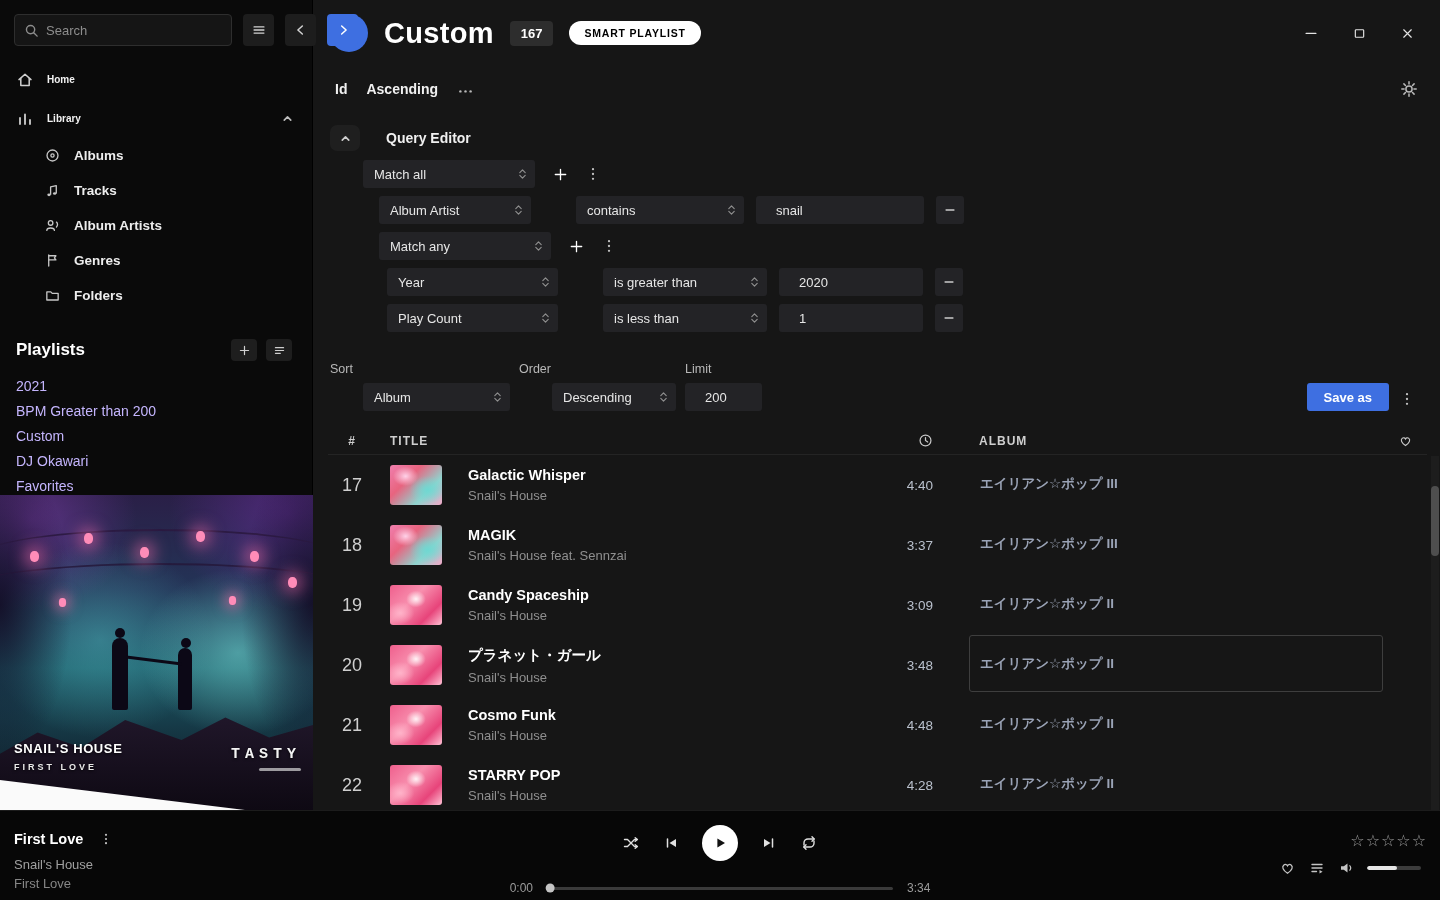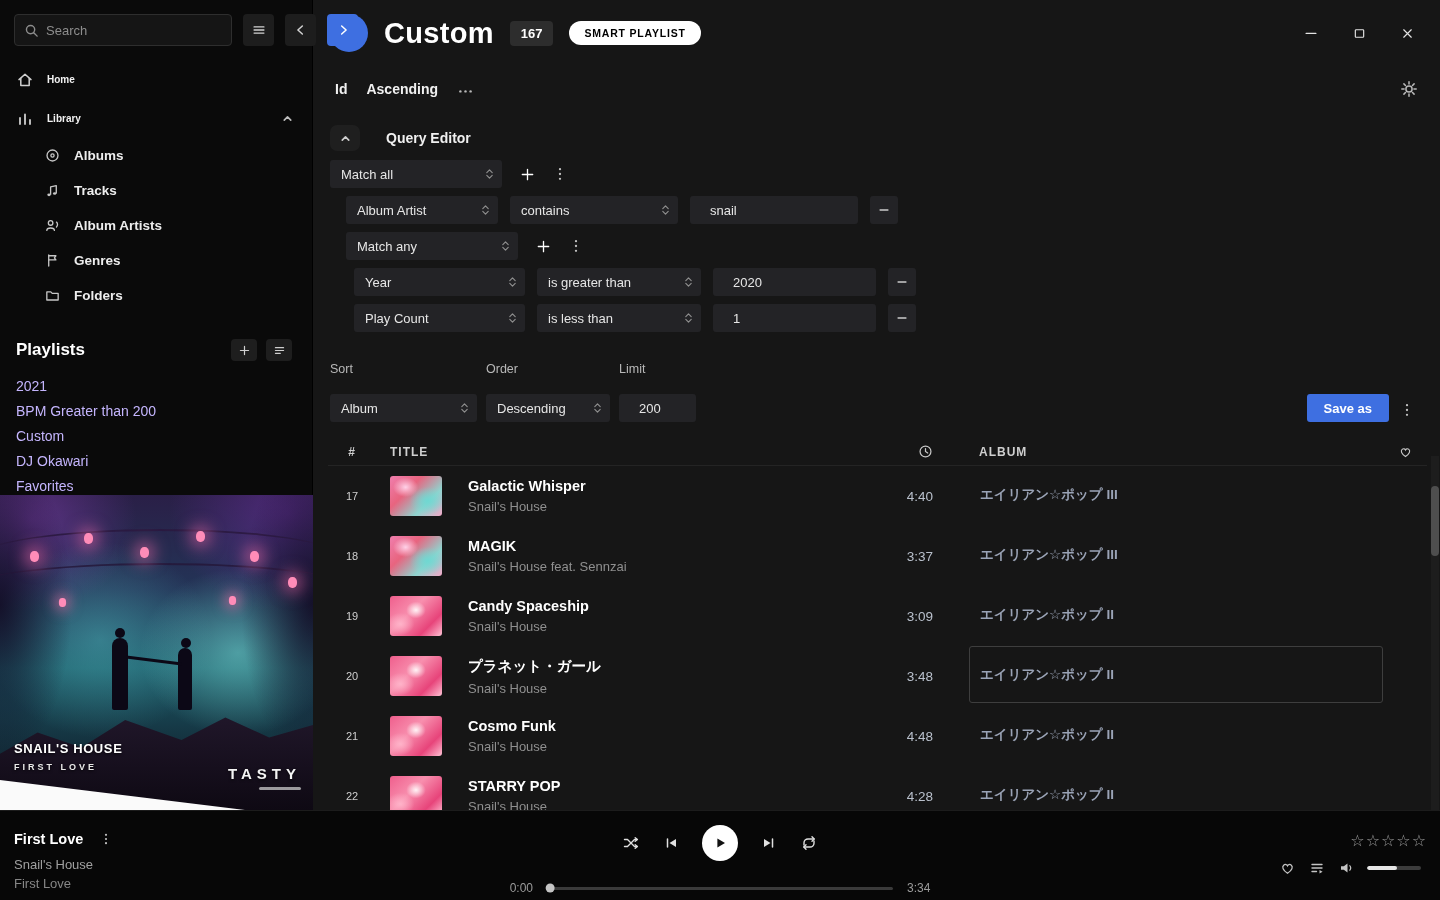--- a/index.html
+++ b/index.html
@@ -68,21 +68,21 @@
     border-radius:50%; background:#0c0816; }
   .arm { position:absolute; left:126px; bottom:148px; width:56px; height:3px; background:#0c0816;
     transform:rotate(7deg); }
   .cover-wedge { position:absolute; left:0; bottom:0; width:245px; height:30px; background:#fafafa;
     clip-path:polygon(0 0,100% 100%,0 100%); }
   .cover-credit { position:absolute; left:14px; bottom:38px; z-index:3; }
   .cover-artist { font-size:13px; font-weight:800; letter-spacing:.6px; color:#fff;
     text-shadow:0 1px 3px rgba(0,0,0,.8); }
   .cover-album { margin-top:6px; font-size:9px; font-weight:700; letter-spacing:3px; color:#e9e9e9;
     text-shadow:0 1px 3px rgba(0,0,0,.8); }
-  .cover-label { position:absolute; right:12px; bottom:20px; z-index:3; text-align:left; }
+  .cover-label { position:absolute; right:12px; bottom:39px; z-index:3; text-align:left;font-family:Liberation Mono, monospace; }
   .cover-label-big { font-size:15px; font-weight:700; letter-spacing:5px; color:#f4f4f4;
     text-shadow:0 1px 3px rgba(0,0,0,.8); }
   .cover-label-sub { margin-top:5px; margin-left:auto; width:42px; height:3px; border-radius:2px;
     background:rgba(230,230,230,.65); }
 
   
   .main { position:absolute; left:313px; top:0; width:1127px; height:810px; background:#161616; overflow:hidden; }
   .page-header { height:66px; display:flex; align-items:center; padding:0 24px 0 17px; gap:16px; }
   .play-circle { width:38px; height:38px; flex:none; border-radius:50%; background:var(--accent,#3e6fe1); }
   .page-title { font-size:29px; font-weight:800; letter-spacing:.3px; color:#fff; }
@@ -98,52 +98,52 @@
   .list-controls .dim { color:#b9b9b9; }
 
   .qe { padding:12px 24px 0 17px; }
   .qe-header { display:flex; align-items:center; gap:26px; height:28px; }
   .collapse-btn { width:30px; height:26px; background:#1f1f1f; border-radius:7px; color:#cfcfcf; }
   .qe-title { font-size:14px; font-weight:700; color:#f0f0f0; }
   .qe-row { display:flex; align-items:center; gap:12px; margin-top:8px; }
   .qe-row:first-of-type { margin-top:11px; }
   .ind-1 { margin-left:16px; } .ind-2 { margin-left:24px; }
   .select { height:28px; background:#232326; border-radius:3px; display:flex; align-items:center;
-    justify-content:space-between; gap:8px; padding:0 8px 0 11px; font-size:13px; color:#e6e6e6; }
+    justify-content:space-between; gap:8px; padding:0 8px 0 11px; font-size:13px; color:#e6e6e6;margin-left:33px; }
   .select .updown { color:#8f8f8f; flex:none; }
   .w-match{width:172px} .w-field{width:152px} .w-op{width:168px}
   .w-field2{width:171px} .w-op2{width:164px}
   .text-input { height:28px; width:168px; background:#232326; border:none; border-radius:3px;
     color:#e6e6e6; font-size:13px; padding:0 20px; outline:none; }
-  .w-val2{width:163px}
+  .w-val2{width:144px}
   .minus-btn { width:28px; height:28px; background:#232326; border-radius:3px; color:#cccccc; flex:none; }
   .plus-btn { width:24px; height:26px; color:#fff; margin-left:1px; }
   .kebab-btn { width:18px; height:24px; color:#c0c0c0; }
 
   .qe-footer { display:flex; align-items:flex-end; gap:9px; margin-top:30px; }
-  .fcol { display:flex; flex-direction:column; gap:18px; }
+  .fcol { display:flex; flex-direction:column; gap:7px; }
   .fcol label { font-size:12.5px; color:#b8b8b8; }
   .w-sort{width:147px} .w-order{width:124px}
   .w-limit { width:77px; }
   .spacer { flex:1; }
   .save-btn { height:28px; padding:0 17px; background:var(--accent,#3e6fe1); color:#fff;
     font-size:13px; font-weight:700; border-radius:3px; }
 
   
   .table { margin-top:16px; padding:0 13px 0 15px; }
   .row-grid { display:grid; grid-template-columns:48px minmax(0,1fr) 80px 450px 44px; align-items:center; }
   .table-header { height:28px; border-bottom:1px solid #242424; font-size:12px; font-weight:700;
     letter-spacing:1px; color:#cfcfcf; }
   .th-num { text-align:center; }
   .th-title { padding-left:14px; }
   .th-clock { display:flex; justify-content:flex-end; color:#c9c9c9; }
   .th-album { padding-left:46px; }
   .th-fav { display:flex; justify-content:center; color:#c9c9c9; }
   .track-row { height:60px; }
-  .col-num { text-align:center; font-size:11px; color:#cfcfcf; }
+  .col-num { text-align:center; font-size:18px; color:#cfcfcf; }
   .col-main { display:flex; align-items:center; gap:26px; padding-left:14px; min-width:0; height:100%; }
   .thumb { width:52px; height:40px; border-radius:3px; flex:none; }
   .art-a { background:
     radial-gradient(18px 14px at 30% 28%, #ffd1e8, transparent 70%),
     radial-gradient(26px 20px at 72% 62%, #6fd8d2, transparent 70%),
     linear-gradient(135deg,#f07fae 0%,#e8647f 35%,#8fd4cf 70%,#f4a8c8 100%); }
   .art-b { background:
     radial-gradient(14px 12px at 50% 35%, #fff3f6, transparent 70%),
     radial-gradient(20px 16px at 20% 70%, #ffb3c9, transparent 70%),
     linear-gradient(135deg,#ef5f8d 0%,#f88fae 40%,#e7447a 75%,#ffc1d4 100%); }

